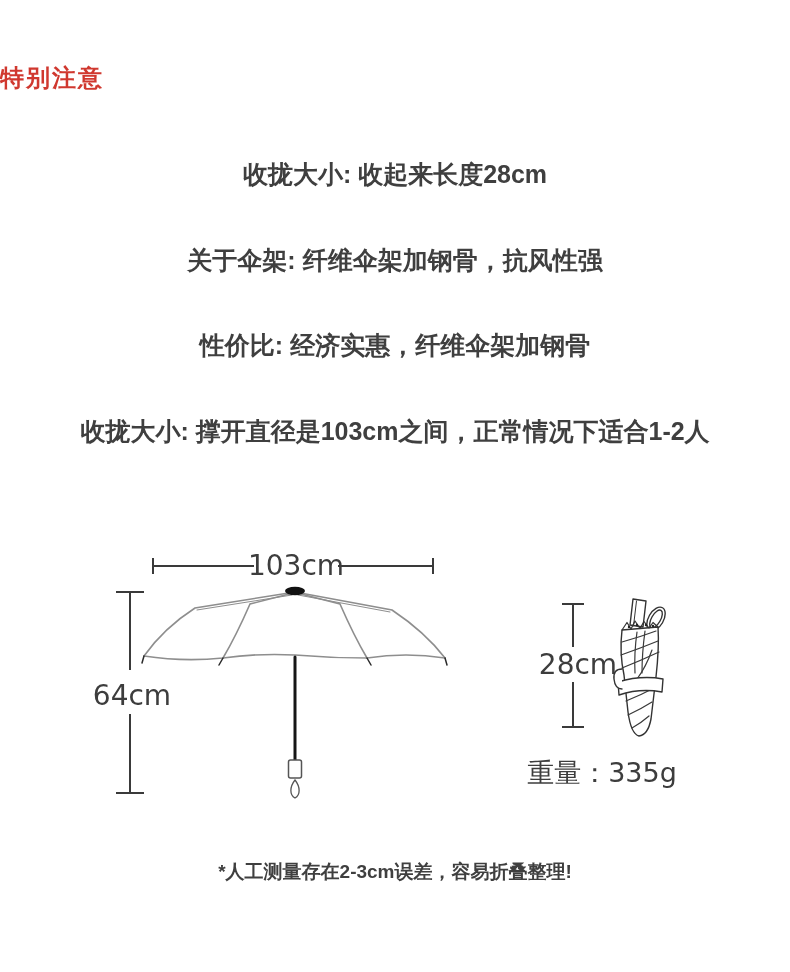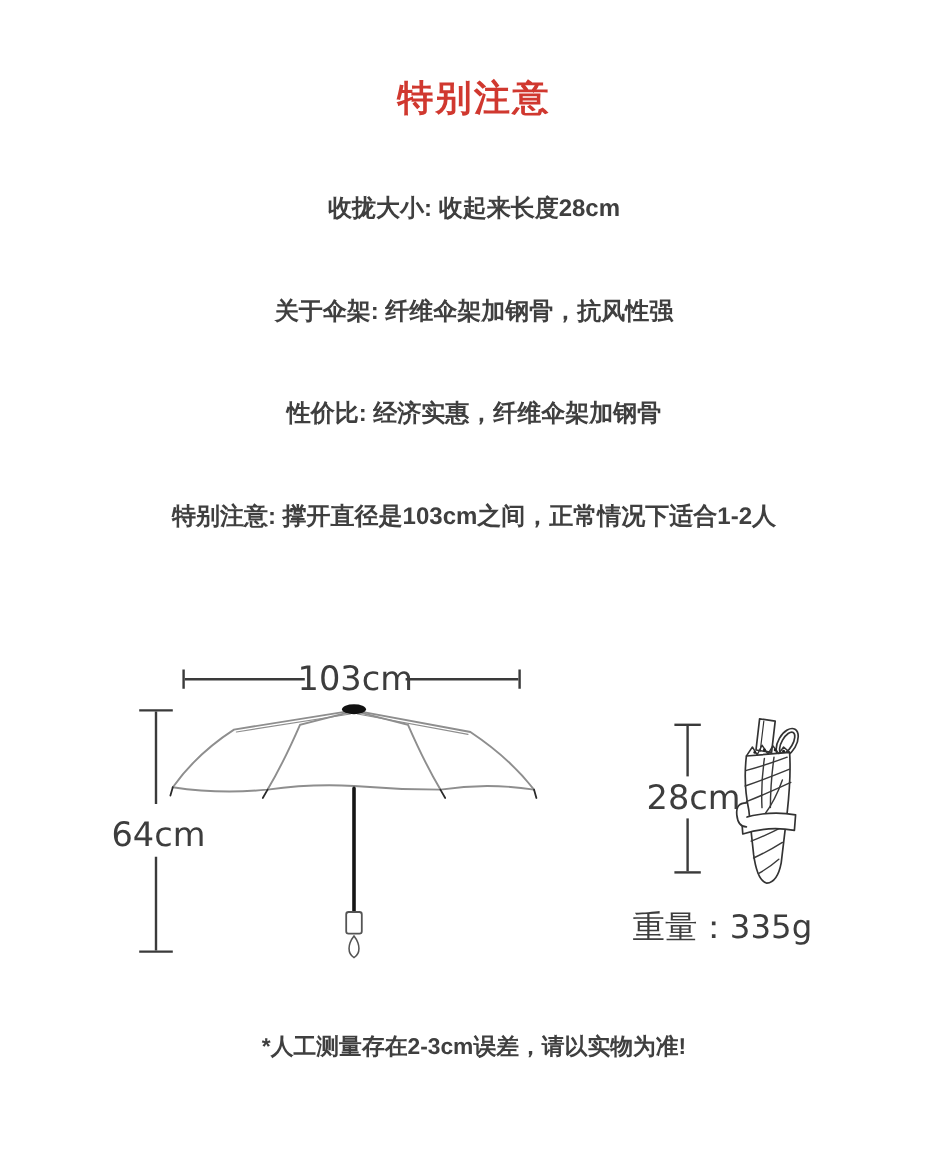--- a/index.html
+++ b/index.html
@@ -1,26 +1,26 @@
 <!DOCTYPE html>
 <html><head>
 <meta charset="utf-8">
 <style>
   html,body{margin:0;padding:0;}
   body{
     width:790px;height:972px;position:relative;background:#ffffff;
     font-family:"Liberation Sans","DejaVu Sans",sans-serif;overflow:hidden;
   }
   .title{
-    position:absolute;left:0;right:0;top:62px;text-align:center;
-    font-size:30px;font-weight:700;color:#d0382f;letter-spacing:2px;
+    position:absolute;left:0;right:0;top:62px;text-align:left;
+    font-size:24px;font-weight:700;color:#d0382f;letter-spacing:2px;
   }
   .spec{
     position:absolute;left:0;right:0;text-align:center;
-    font-size:20px;font-weight:700;color:#3f3f3f;line-height:30px;
+    font-size:25px;font-weight:700;color:#3f3f3f;line-height:30px;
   }
   .spec-1{top:159px}
   .spec-2{top:245px}
   .spec-3{top:330px}
   .spec-4{top:416px}
   .footnote{
     position:absolute;left:0;right:0;top:859px;text-align:center;
     font-size:19px;font-weight:700;color:#3f3f3f;
   }
   .svg-open{position:absolute;left:78px;top:548px;}
@@ -31,21 +31,21 @@
   }
 </style>
 </head>
 <body>
 
 <div class="title">特别注意</div>
 
 <div class="spec spec-1">收拢大小: 收起来长度28cm</div>
 <div class="spec spec-2">关于伞架: 纤维伞架加钢骨，抗风性强</div>
 <div class="spec spec-3">性价比: 经济实惠，纤维伞架加钢骨</div>
-<div class="spec spec-4">特别注意: 撑开直径是103cm之间，正常情况下适合1-2人</div>
+<div class="spec spec-4">收拢大小: 撑开直径是103cm之间，正常情况下适合1-2人</div>
 
 <svg class="svg-open" width="380" height="260" viewBox="0 0 380 260">
 
   <g stroke="#3a3a3a" stroke-width="2" stroke-linecap="butt">
     <line x1="75" y1="10" x2="75" y2="26"></line>
     <line x1="355" y1="10" x2="355" y2="26"></line>
     <line x1="76" y1="18" x2="176" y2="18"></line>
     <line x1="260" y1="18" x2="354" y2="18"></line>
   </g>
   <text x="218" y="27" text-anchor="middle" font-size="28">103cm</text>
@@ -115,13 +115,13 @@
       <path d="M103,130 Q116,124 127,117"></path>
       <path d="M107,143 Q116,138 124,131"></path>
     </g>
     <path fill="#ffffff" d="M93,97 Q116,90 138,94 L137,107 Q115,103 94,110 Z"></path>
     <path fill="#ffffff" d="M97,84 Q88,84 89,94 Q90,104 97,104"></path>
   </g>
 
   <text x="77" y="197" text-anchor="middle" font-size="27">重量：335g</text>
 </svg>
 
-<div class="footnote">*人工测量存在2-3cm误差，请以实物为准!</div>
+<div class="footnote">*人工测量存在2-3cm误差，容易折叠整理!</div>
 
 </body></html>

